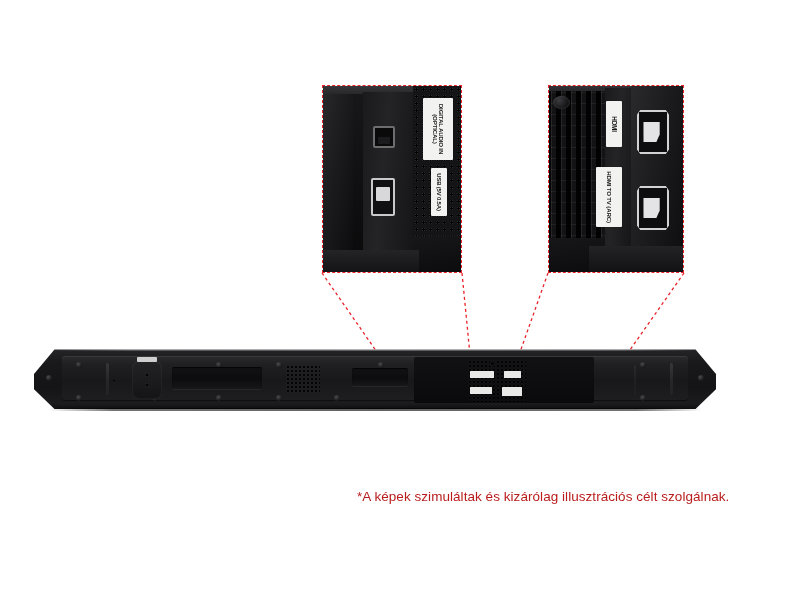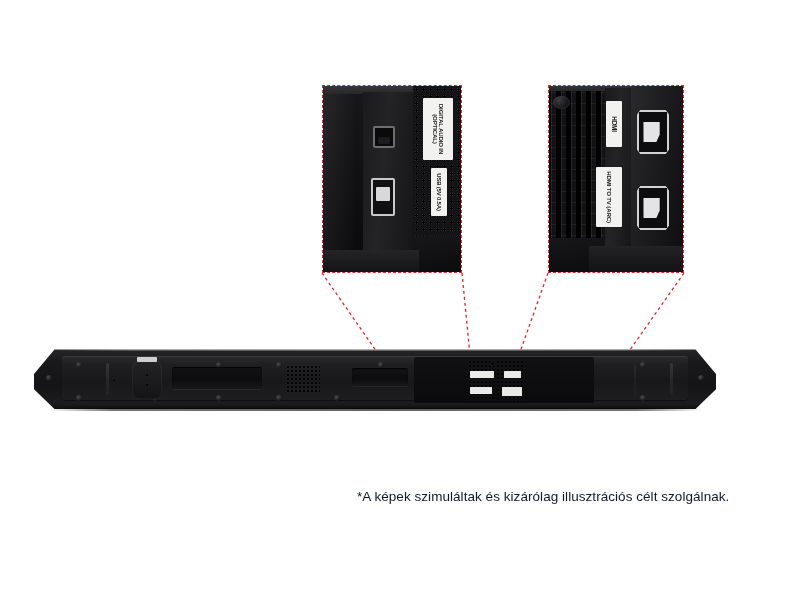--- a/index.html
+++ b/index.html
@@ -231,21 +231,21 @@
     border-radius: 0.5px;
   }
 
   
   .caption {
     position: absolute;
     left: 357px;
     top: 489px;
     font-family: "Liberation Sans", sans-serif;
     font-size: 13.5px;
-    color: #0f172a;
+    color: #b91c1c;
     letter-spacing: 0.05px;
     white-space: nowrap;
   }
 </style>
 </head>
 <body>
 
 <div class="stage">
 
   <svg class="connectors" viewBox="0 0 800 600" xmlns="http://www.w3.org/2000/svg">

